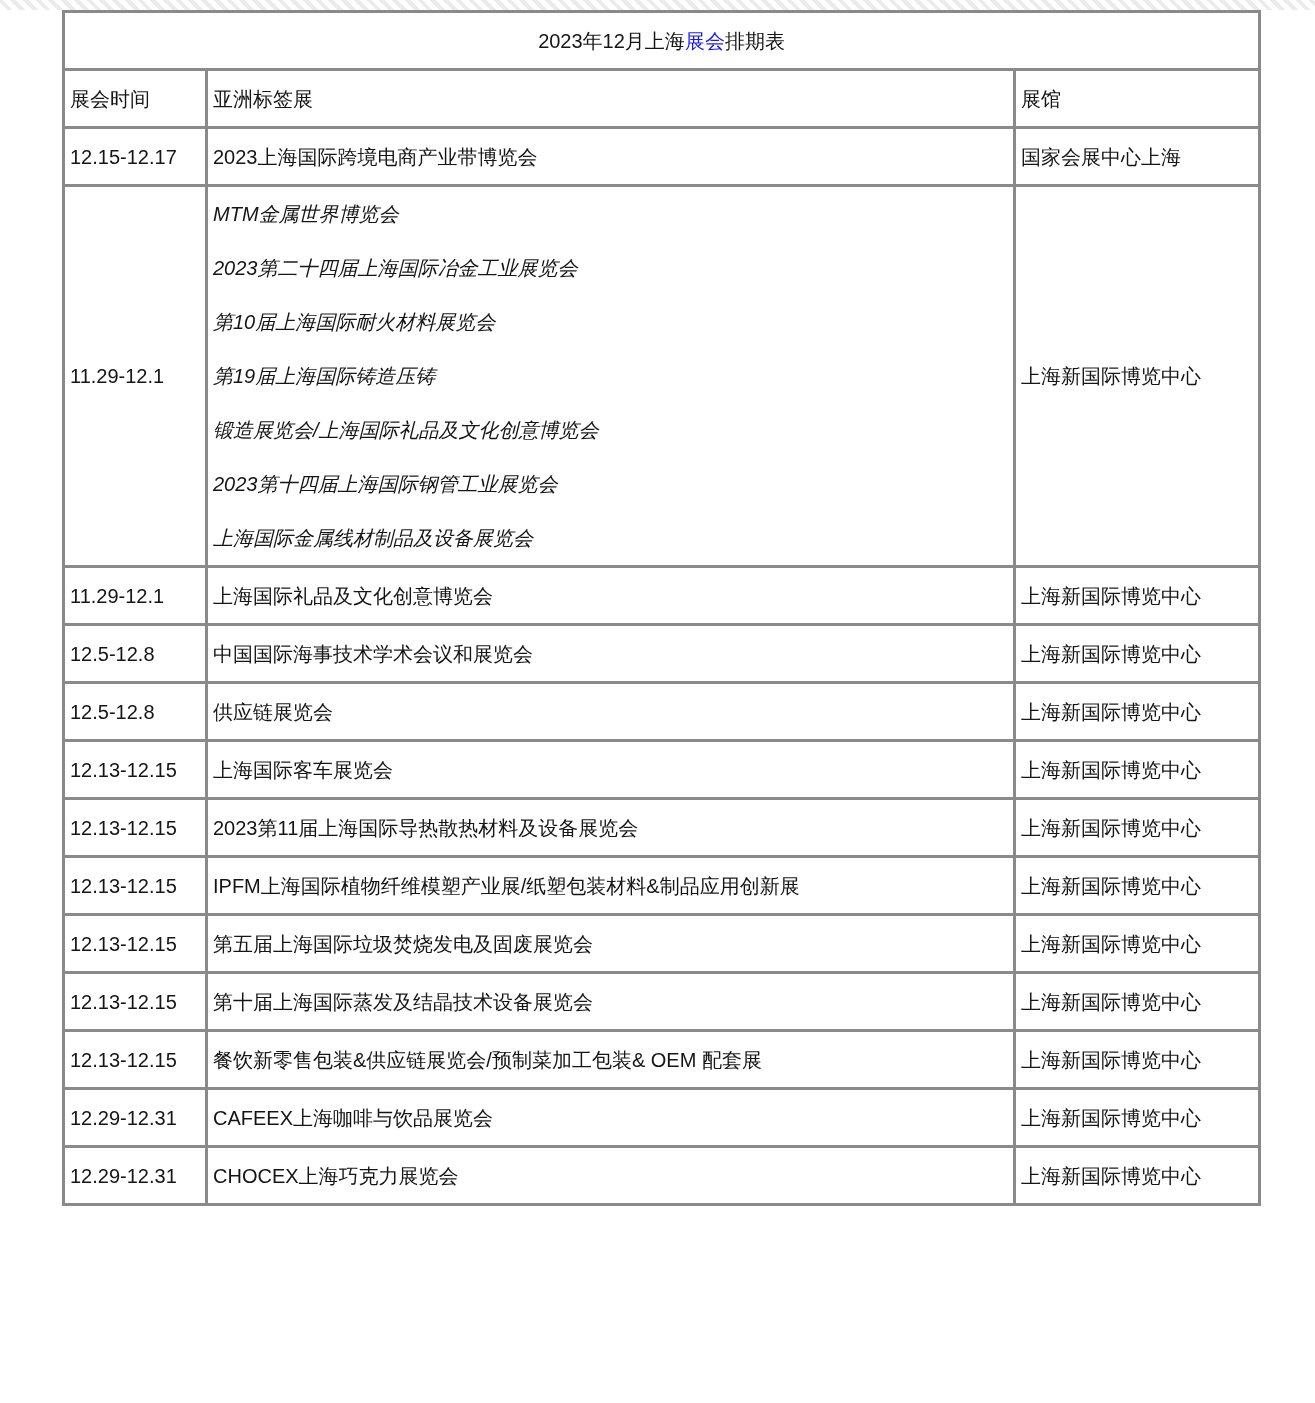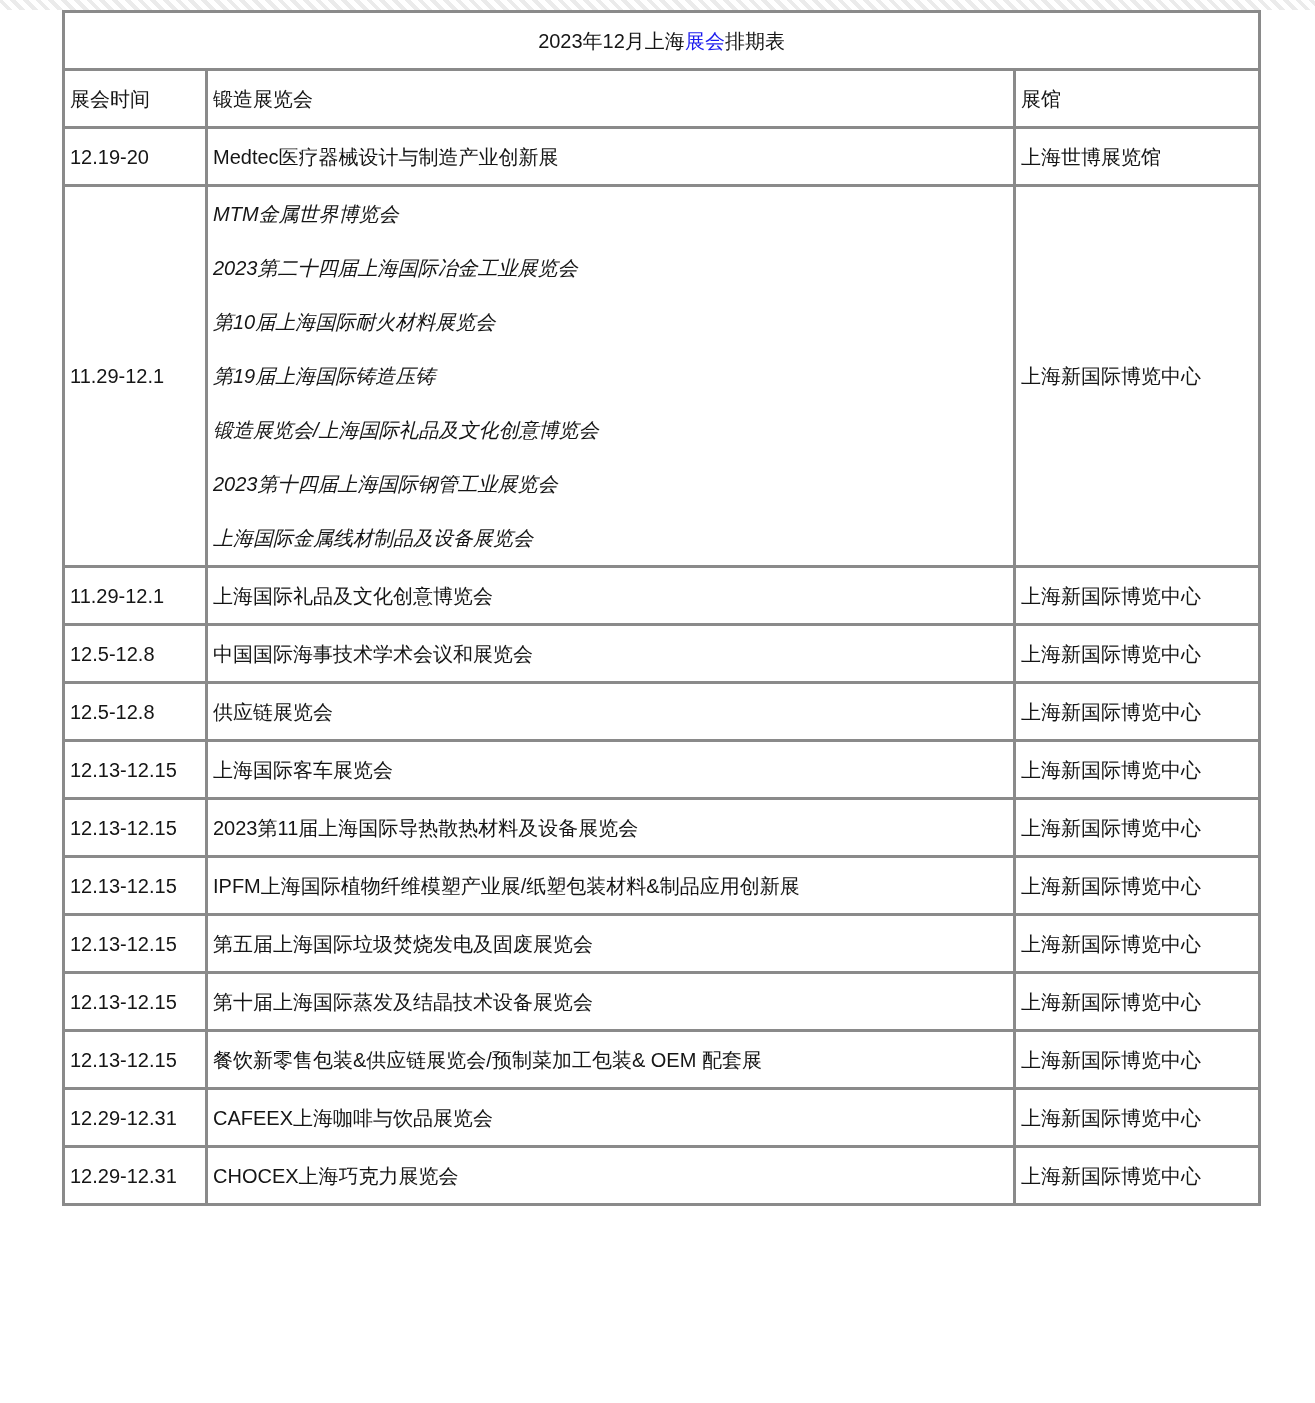--- a/index.html
+++ b/index.html
@@ -62,34 +62,34 @@
     <col class="col-venue">
   </colgroup>
   <tbody>
     <tr>
       <td class="title-cell" colspan="3">
         <span>2023年12月上海</span><span class="title-link">展会</span><span>排期表</span>
       </td>
     </tr>
     <tr>
       <td>展会时间</td>
-      <td>锻造展览会</td>
+      <td>亚洲标签展</td>
       <td>展馆</td>
     </tr>
 
+  <tr>
+    <td>12.15-12.17</td>
+    <td>
+          <div class="name-line">2023上海国际跨境电商产业带博览会</div>
+        </td>
+    <td>国家会展中心上海</td>
+  </tr>
 
 
 
-  <tr>
-    <td>12.19-20</td>
-    <td>
-          <div class="name-line">Medtec医疗器械设计与制造产业创新展</div>
-        </td>
-    <td>上海世博展览馆</td>
-  </tr>
 
   <tr>
     <td>11.29-12.1</td>
     <td>
           <div class="name-line multi">MTM金属世界博览会</div>
           <div class="name-line multi">2023第二十四届上海国际冶金工业展览会</div>
           <div class="name-line multi">第10届上海国际耐火材料展览会</div>
           <div class="name-line multi">第19届上海国际铸造压铸</div>
           <div class="name-line multi">锻造展览会/上海国际礼品及文化创意博览会</div>
           <div class="name-line multi">2023第十四届上海国际钢管工业展览会</div>

